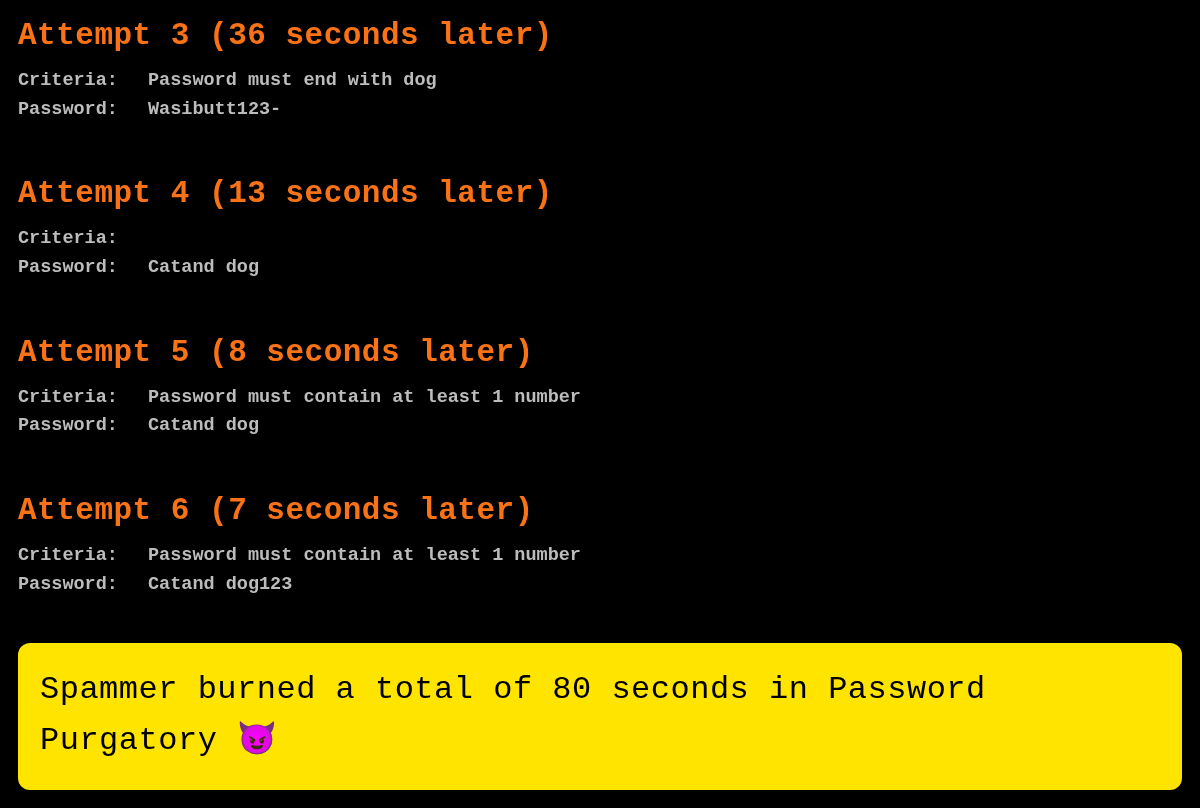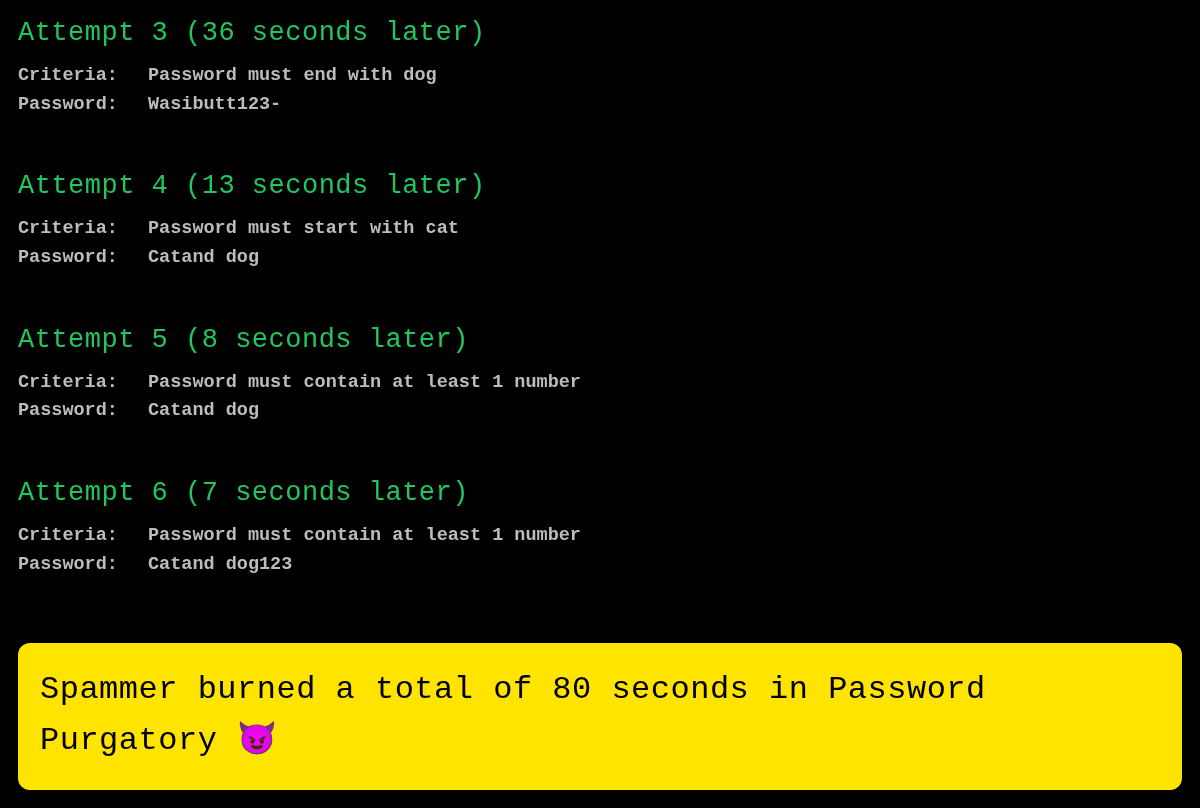--- a/index.html
+++ b/index.html
@@ -13,23 +13,23 @@
     overflow: hidden;
   }
   .page {
     padding: 18px 18px 0 18px;
     color: #bfbfbf;
   }
   .attempt {
     margin-bottom: 52px;
   }
   .attempt-title {
-    color: #22c55e;
-    font-weight: normal;
-    font-size: 27px;
+    color: #f97316;
+    font-weight: bold;
+    font-size: 31px;
     letter-spacing: 0.5px;
     margin-bottom: 14px;
   }
   .row {
     display: flex;
     font-size: 18.5px;
     line-height: 1.55;
     color: #bcbcbc;
     font-weight: bold;
   }
@@ -72,21 +72,20 @@
     <div class="row">
       <span class="label">Password:</span>
       <span class="value">Wasibutt123-</span>
     </div>
   </div>
 
   <div class="attempt">
     <div class="attempt-title">Attempt 4 (13 seconds later)</div>
     <div class="row">
       <span class="label">Criteria:</span>
-      <span class="value">Password must start with cat</span>
     </div>
     <div class="row">
       <span class="label">Password:</span>
       <span class="value">Catand dog</span>
     </div>
   </div>
 
   <div class="attempt">
     <div class="attempt-title">Attempt 5 (8 seconds later)</div>
     <div class="row">

